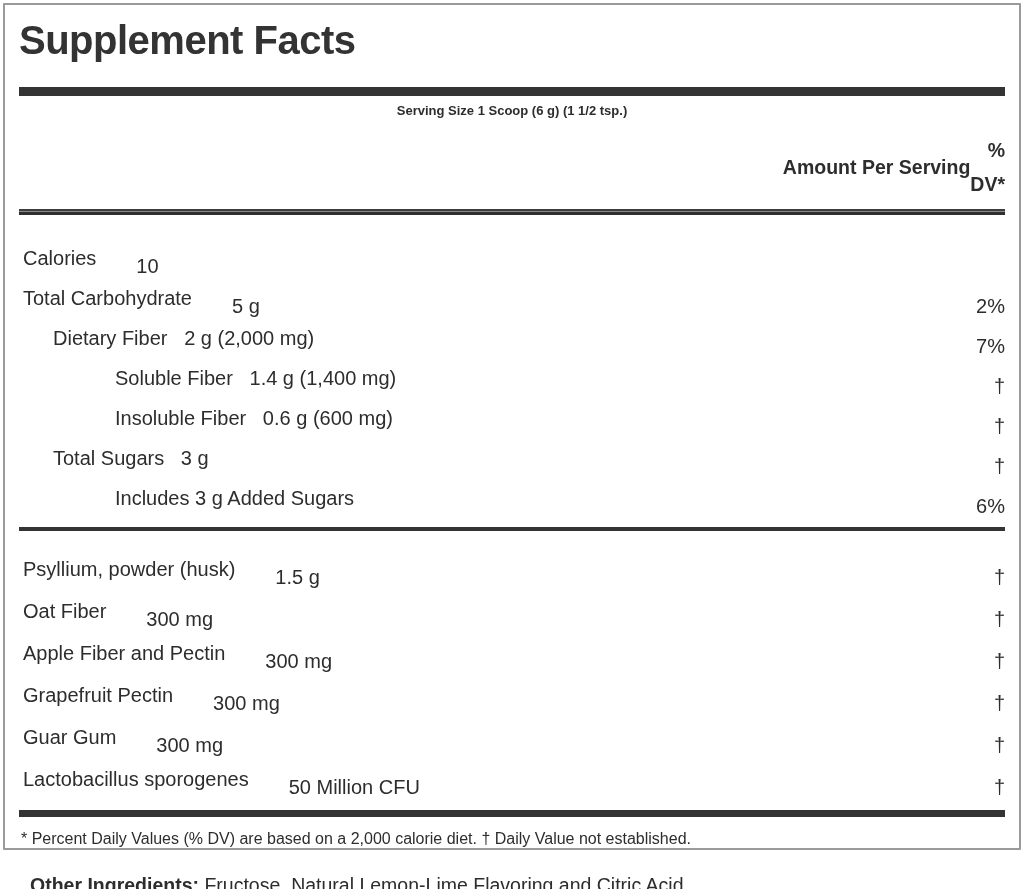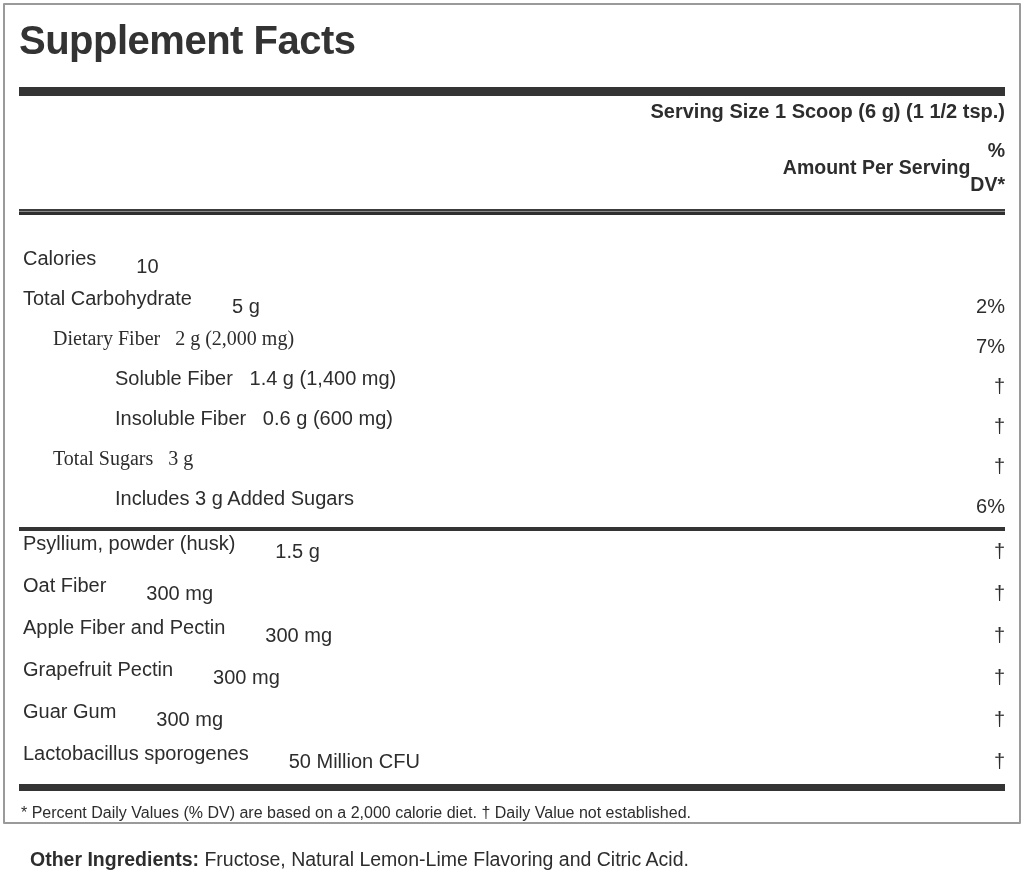--- a/index.html
+++ b/index.html
@@ -29,23 +29,23 @@
     letter-spacing: -0.5px;
     color: #333333;
   }
   .bar-thick {
     height: 9px;
     background: #343434;
     margin-top: 24px;
   }
   .serving-line {
     margin-top: 3px;
-    text-align: right;
-    font-weight: 700;
-    font-size: 20px;
+    text-align: center;
+    font-weight: 700;
+    font-size: 13px;
     line-height: 24px;
   }
   .hdr {
     display: flex;
     justify-content: flex-end;
     align-items: center;
     padding: 10px 0 8px 4px;
   }
   .hdr-left {
     font-weight: 700;
@@ -70,27 +70,27 @@
     background: #343434;
   }
   .rows-main { padding-top: 32px; }
   .row {
     display: flex;
     align-items: flex-start;
     font-size: 20px;
     gap: 40px;
   }
   .rows-main .row { height: 40px; }
-  .rows-ing { padding-top: 1px; }
+  .rows-ing { padding-top: 1px; margin-top: 26px; }
   .rows-ing .row { height: 42px; }
   .nm {
     white-space: pre;
     padding-left: 4px;
   }
-  .ind1 .nm { padding-left: 34px; font-family: Liberation Serif, serif; }
+  .ind1 .nm { padding-left: 34px; }
   .ind2 .nm { padding-left: 96px; text-align: center; }
   .amt {
     flex: 1;
     position: relative;
     top: 8px;
     white-space: pre;
   }
   .dv {
     width: 78px;
     text-align: right;

